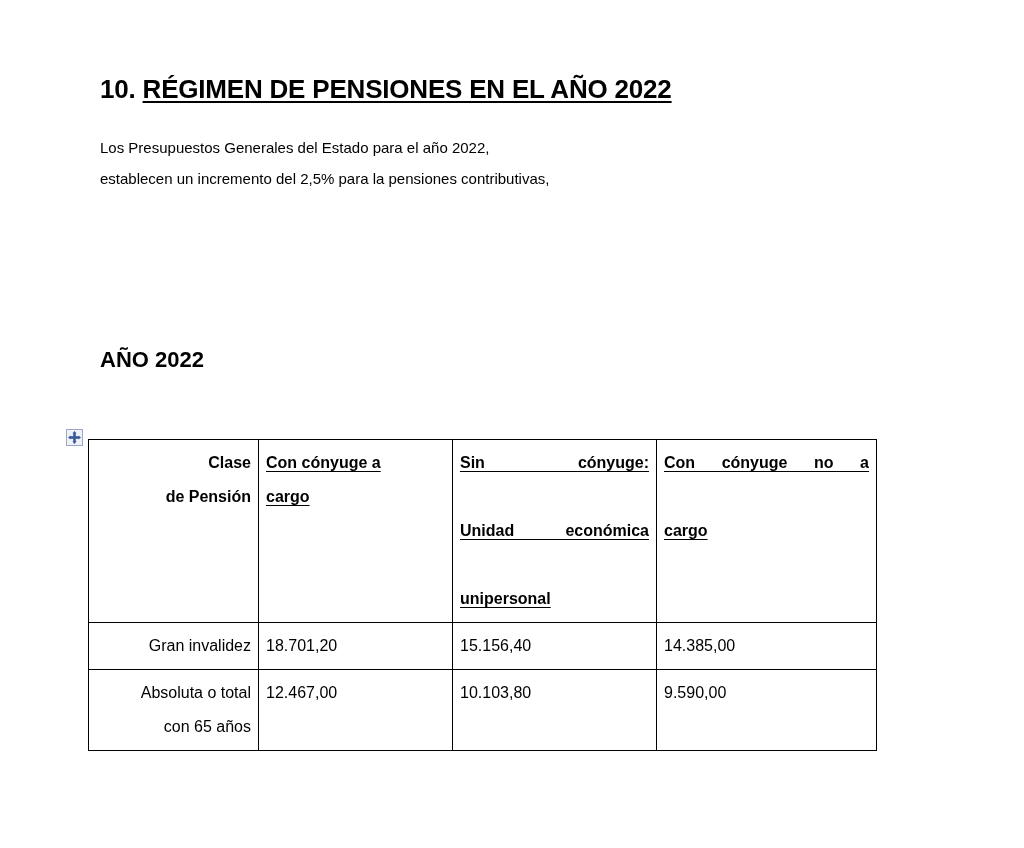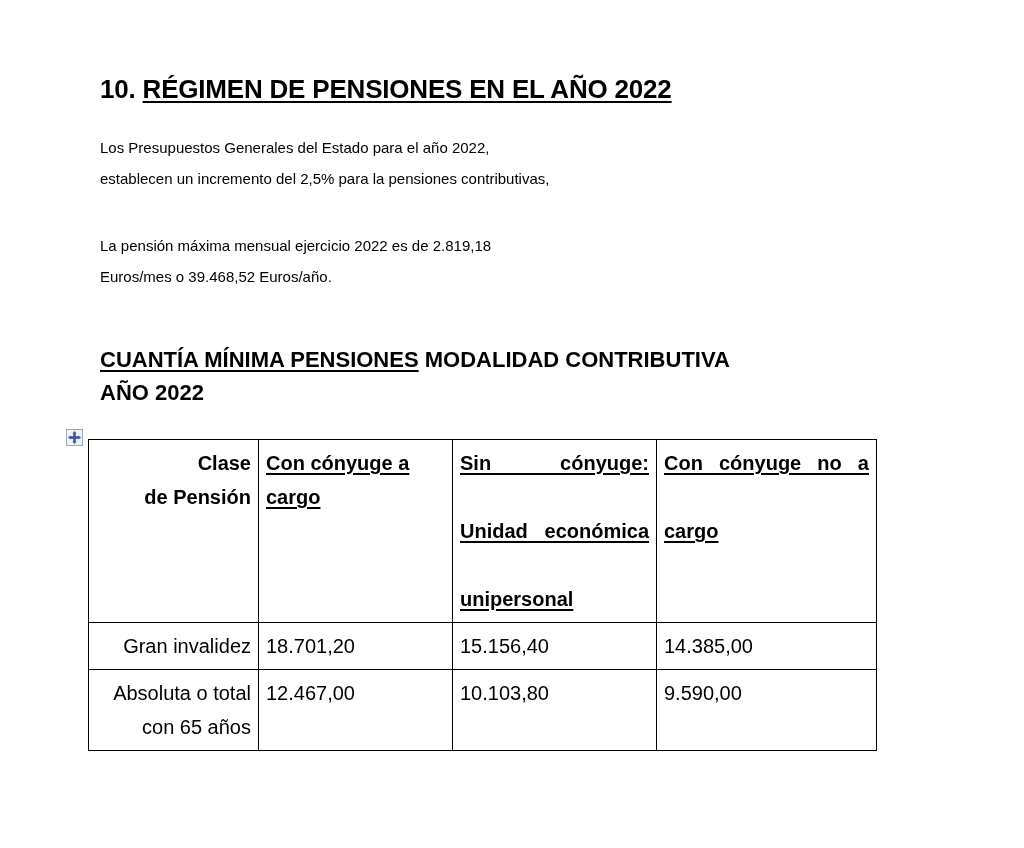--- a/index.html
+++ b/index.html
@@ -89,21 +89,21 @@
   }
   table.pensiones {
     border-collapse: collapse;
     width: 788px;
     table-layout: fixed;
   }
   table.pensiones td {
     border: 1px solid #000000;
     vertical-align: top;
     padding: 6px 7px 6px 7px;
-    font-size: 20px;
+    font-size: 16px;
     line-height: 34px;
     box-sizing: border-box;
   }
   col.c1 { width: 170px; }
   col.c2 { width: 194px; }
   col.c3 { width: 204px; }
   col.c4 { width: 220px; }
 
   
   tr.head td { height: 122px; }
@@ -152,30 +152,22 @@
   <div class="doc-title">
     <span class="num">10.</span>
     <span class="ul">RÉGIMEN DE PENSIONES EN EL AÑO 2022</span>
   </div>
 
   <div class="para p1">
     <div>Los Presupuestos Generales del Estado para el año 2022,</div>
     <div>establecen un incremento del 2,5% para la pensiones contributivas,</div>
   </div>
 
-  <div class="para p2">
-    <div>La pensión máxima mensual ejercicio 2022 es de 2.819,18</div>
-    <div class="lastline">Euros/mes o 39.468,52 Euros/año.</div>
-  </div>
 
   <div class="section-title">
-    <div>
-      <span class="ul">CUANTÍA  MÍNIMA  PENSIONES</span>
-      <span>MODALIDAD  CONTRIBUTIVA</span>
-    </div>
     <div class="line2">AÑO 2022</div>
   </div>
 
   <div class="table-handle">
     <svg width="15" height="15" viewBox="0 0 15 15" aria-hidden="true">
       <g fill="#3b5998">
         <rect x="6.2" y="3" width="2.6" height="9"></rect>
         <rect x="3" y="6.2" width="9" height="2.6"></rect>
         <polygon points="7.5,1 5.4,3.6 9.6,3.6"></polygon>
         <polygon points="7.5,14 5.4,11.4 9.6,11.4"></polygon>

